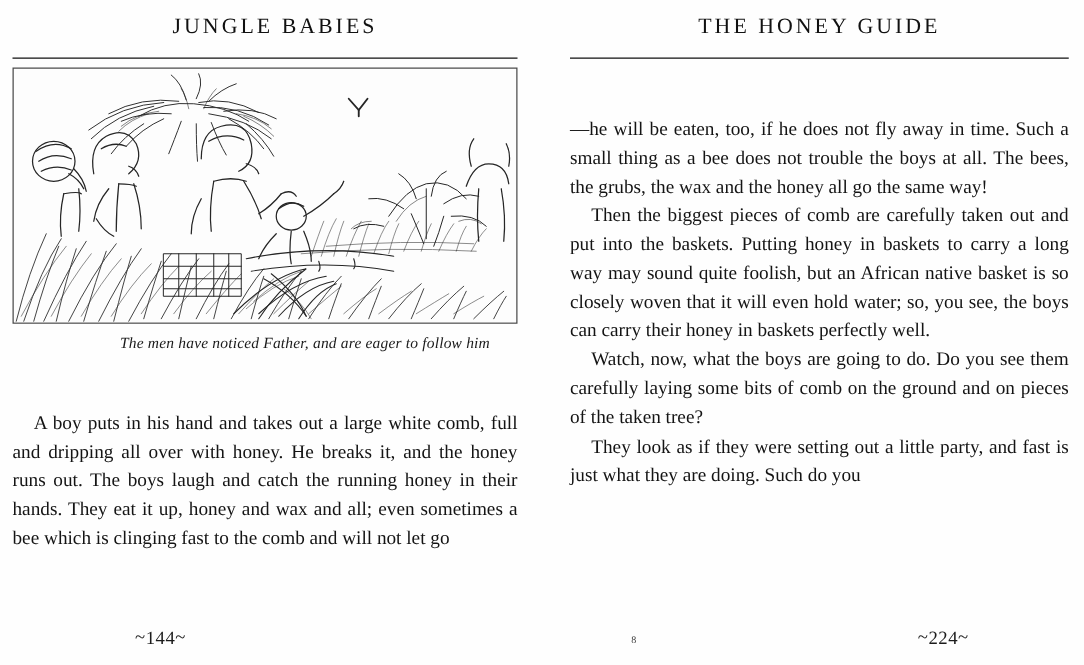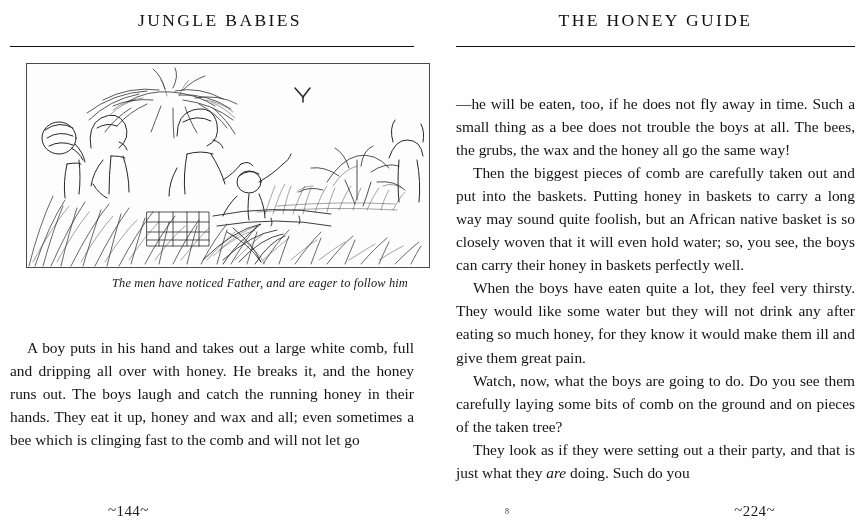--- a/index.html
+++ b/index.html
@@ -48,21 +48,21 @@
     border: 0;
     border-top: 1.6px solid #111;
     margin: 0 0 7px 0;
     height: 0;
   }
   .page-left .head-rule  { width: 404px; margin-left: 0; }
   .page-right .head-rule { width: 399px; margin-left: 0; }
 
   
   .figure {
-    margin: 16px;
+    margin: 0;
     width: 468px;
   }
   .illus-frame {
     border: 1px solid #4a4a4a;
     width: 404px;
     height: 205px;
     box-sizing: border-box;
     background: #fdfdfd;
     overflow: hidden;
     position: relative;
@@ -84,21 +84,21 @@
   .para {
     margin: 0;
     font-size: 15.4px;
     line-height: 23.1px;
     text-align: justify;
     text-align-last: left;
     color: #141414;
     hyphens: none;
   }
   .para.indent { text-indent: 17px; }
-  .para .ital { font-style: italic; }
+  .para .ital { }
 
   
   .folio {
     position: absolute;
     bottom: 12px;
     font-size: 15px;
     color: #1b1b1b;
     letter-spacing: 0.4px;
     white-space: nowrap;
   }
@@ -345,23 +345,22 @@
   </div>
 
   <div class="page page-right">
 
     <div class="running-head">THE HONEY GUIDE</div>
     <hr class="head-rule">
 
     <div class="body-text">
       <p class="para">—he will be eaten, too, if he does not fly away in time. Such a small thing as a bee does not trouble the boys at all. The bees, the grubs, the wax and the honey all go the same way!</p>
       <p class="para indent">Then the biggest pieces of comb are carefully taken out and put into the baskets. Putting honey in baskets to carry a long way may sound quite foolish, but an African native basket is so closely woven that it will even hold water; so, you see, the boys can carry their honey in baskets perfectly well.</p>
-      <p class="para indent">When the boys have eaten quite a lot, they feel very thirsty. They would like some water but they will not drink any after eating so much honey, for they know it would make them ill and give them great pain.</p>
       <p class="para indent">Watch, now, what the boys are going to do. Do you see them carefully laying some bits of comb on the ground and on pieces of the taken tree?</p>
-      <p class="para indent"><span>They look as if they were setting out a their party, and that is just what they </span><span class="ital">are</span><span> doing. Such do you</span></p>
+      <p class="para indent"><span>They look as if they were setting out a little party, and fast is just what they </span><span class="ital">are</span><span> doing. Such do you</span></p>
     </div>
 
     <div class="folio folio-right">
       <span class="orn">~</span><span>224</span><span class="orn">~</span>
     </div>
   </div>
 
   <div class="signature">8</div>
 
 </div>

